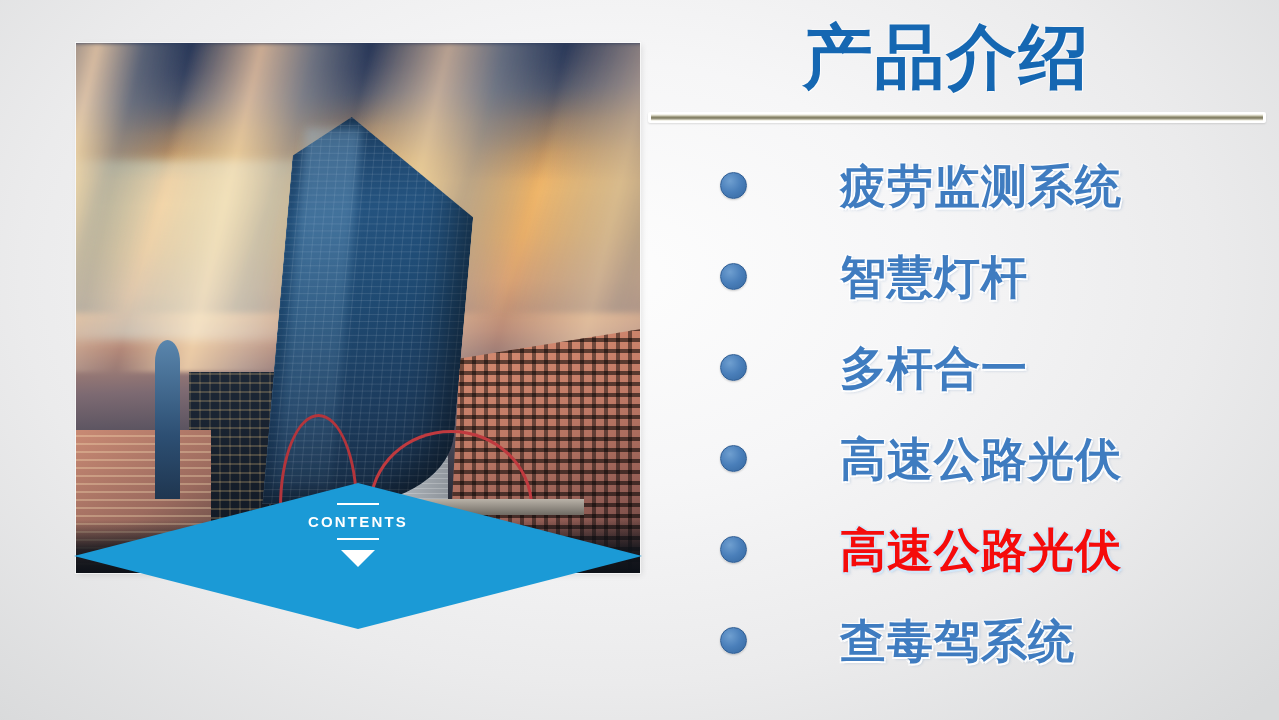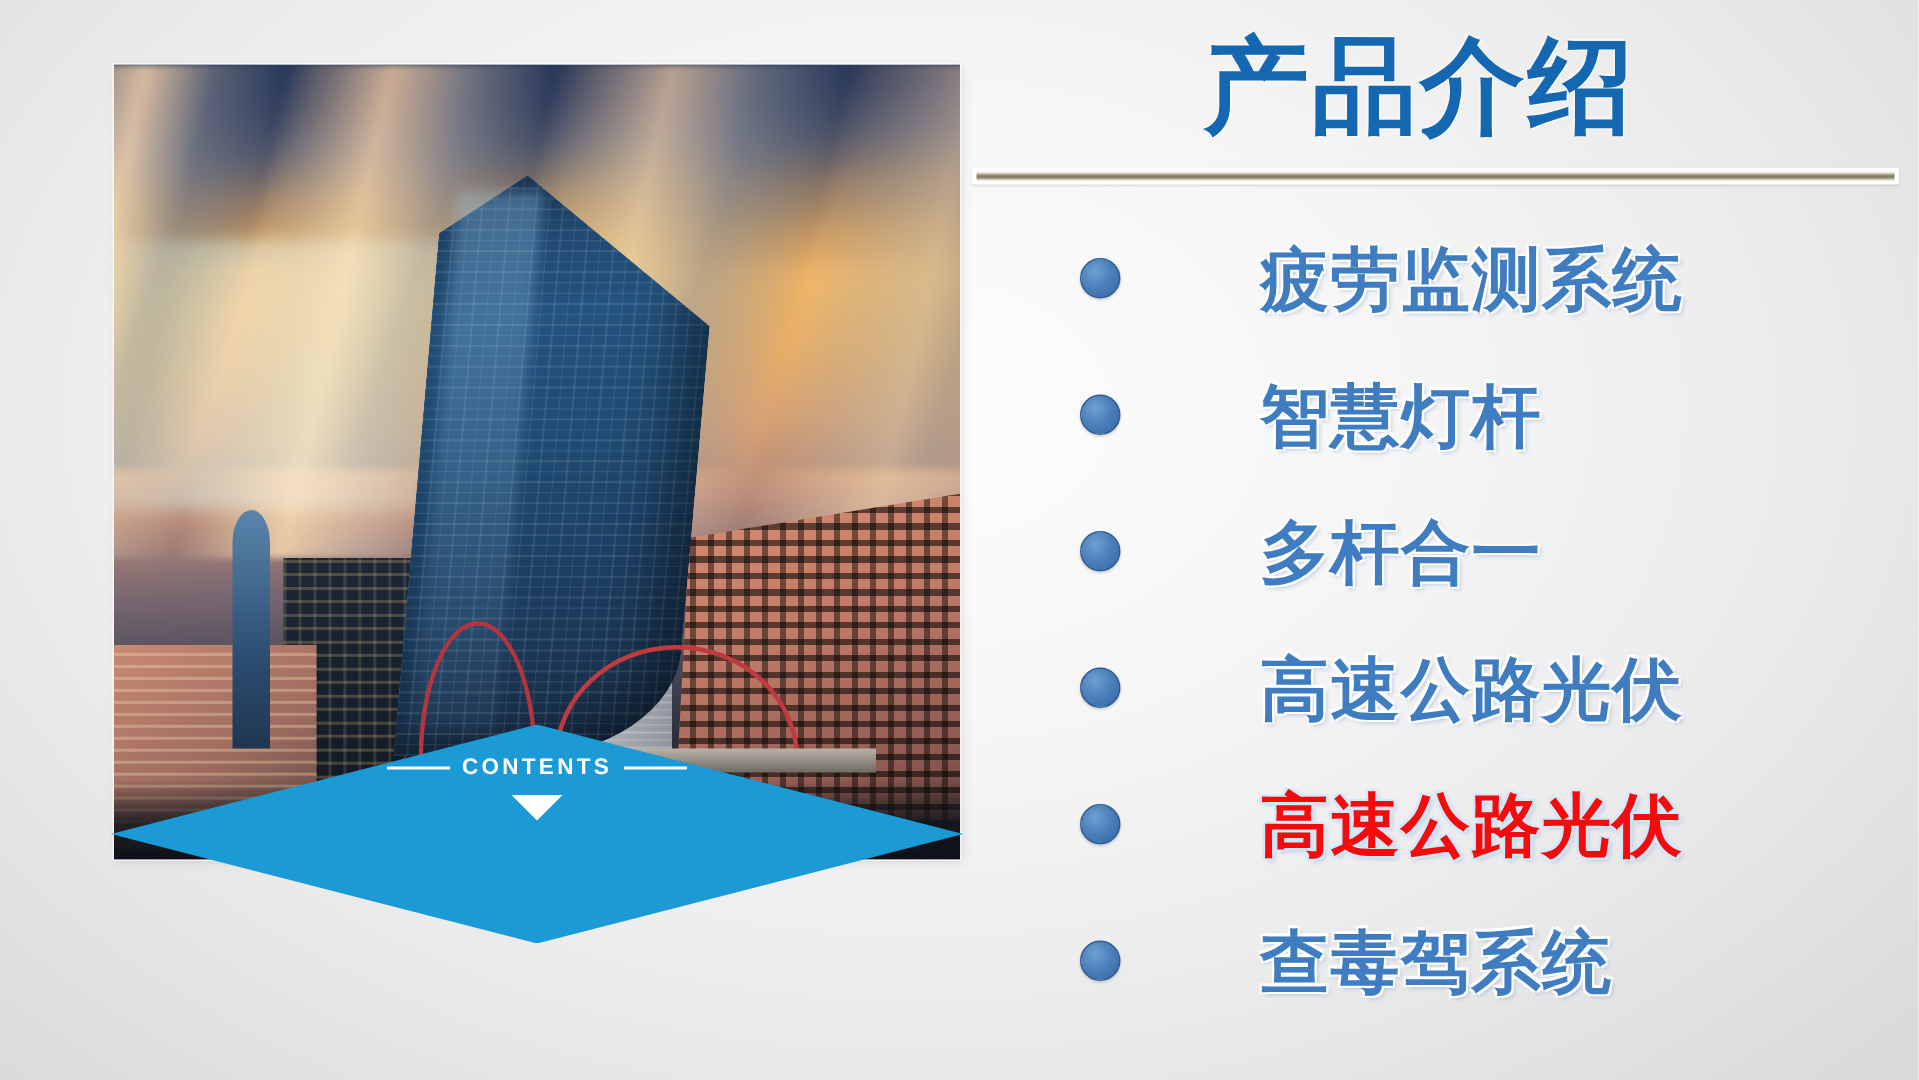--- a/index.html
+++ b/index.html
@@ -244,20 +244,21 @@
     font-weight: 400;
     line-height: 1;
     letter-spacing: 1px;
     font-family: "Liberation Sans", "DejaVu Sans", sans-serif;
   }
   .badge-contents-row {
     display: flex;
     align-items: center;
     gap: 8px;
     margin-top: 8px;
+    flex-direction: column;
   }
   .badge-rule {
     display: block;
     width: 42px;
     height: 2px;
     background: #ffffff;
   }
   .badge-contents {
     color: #ffffff;
     font-size: 15px;

